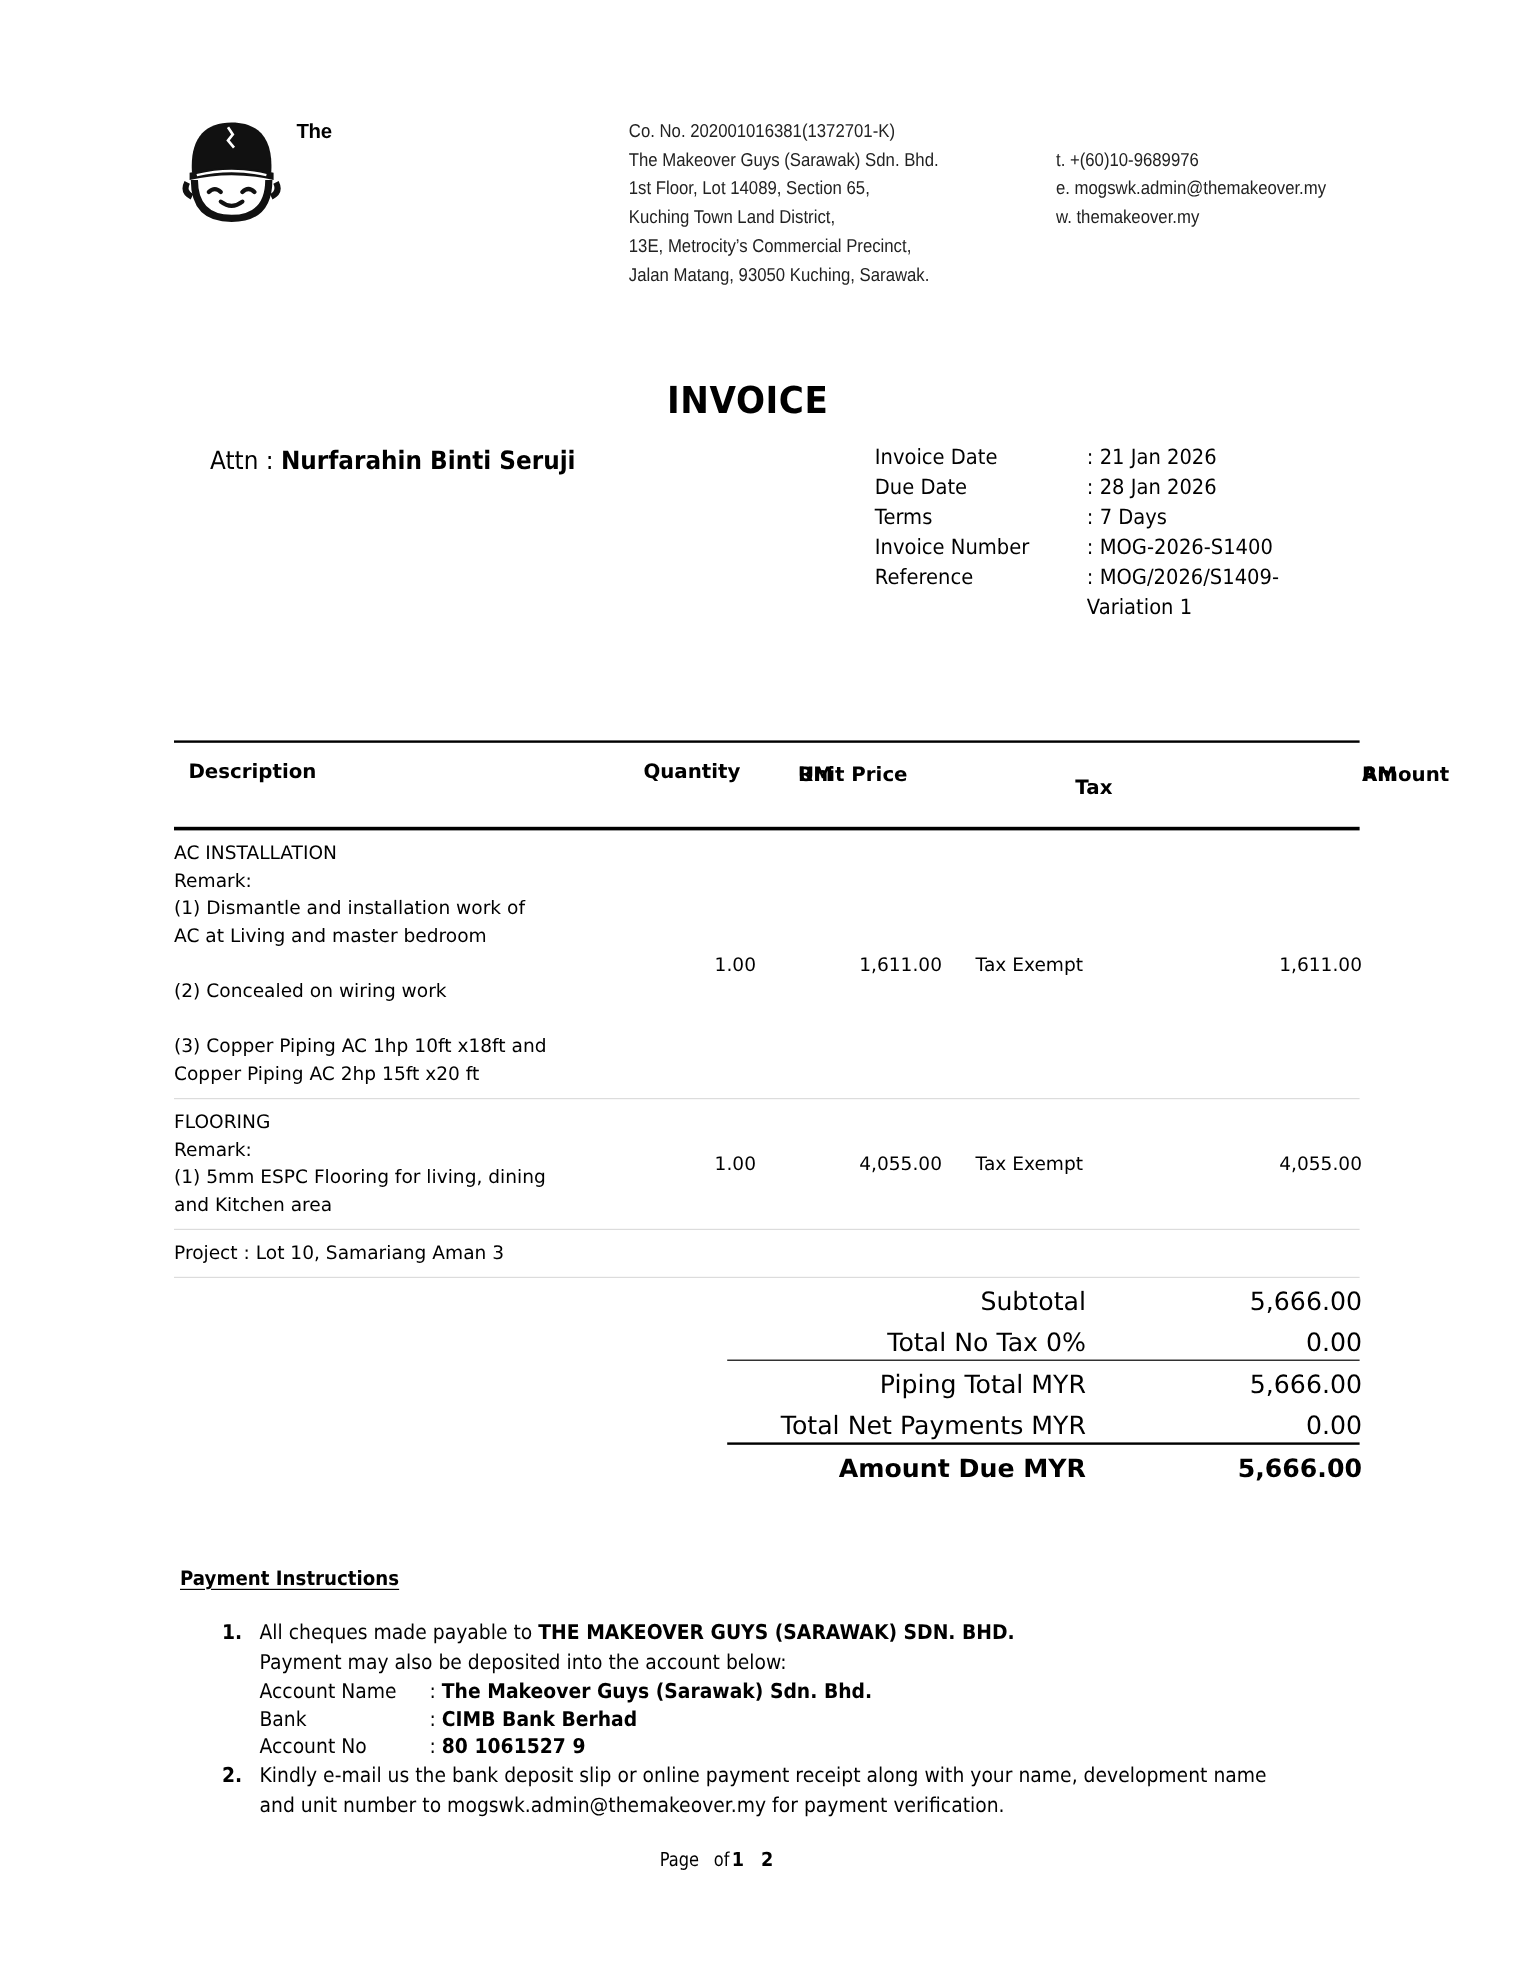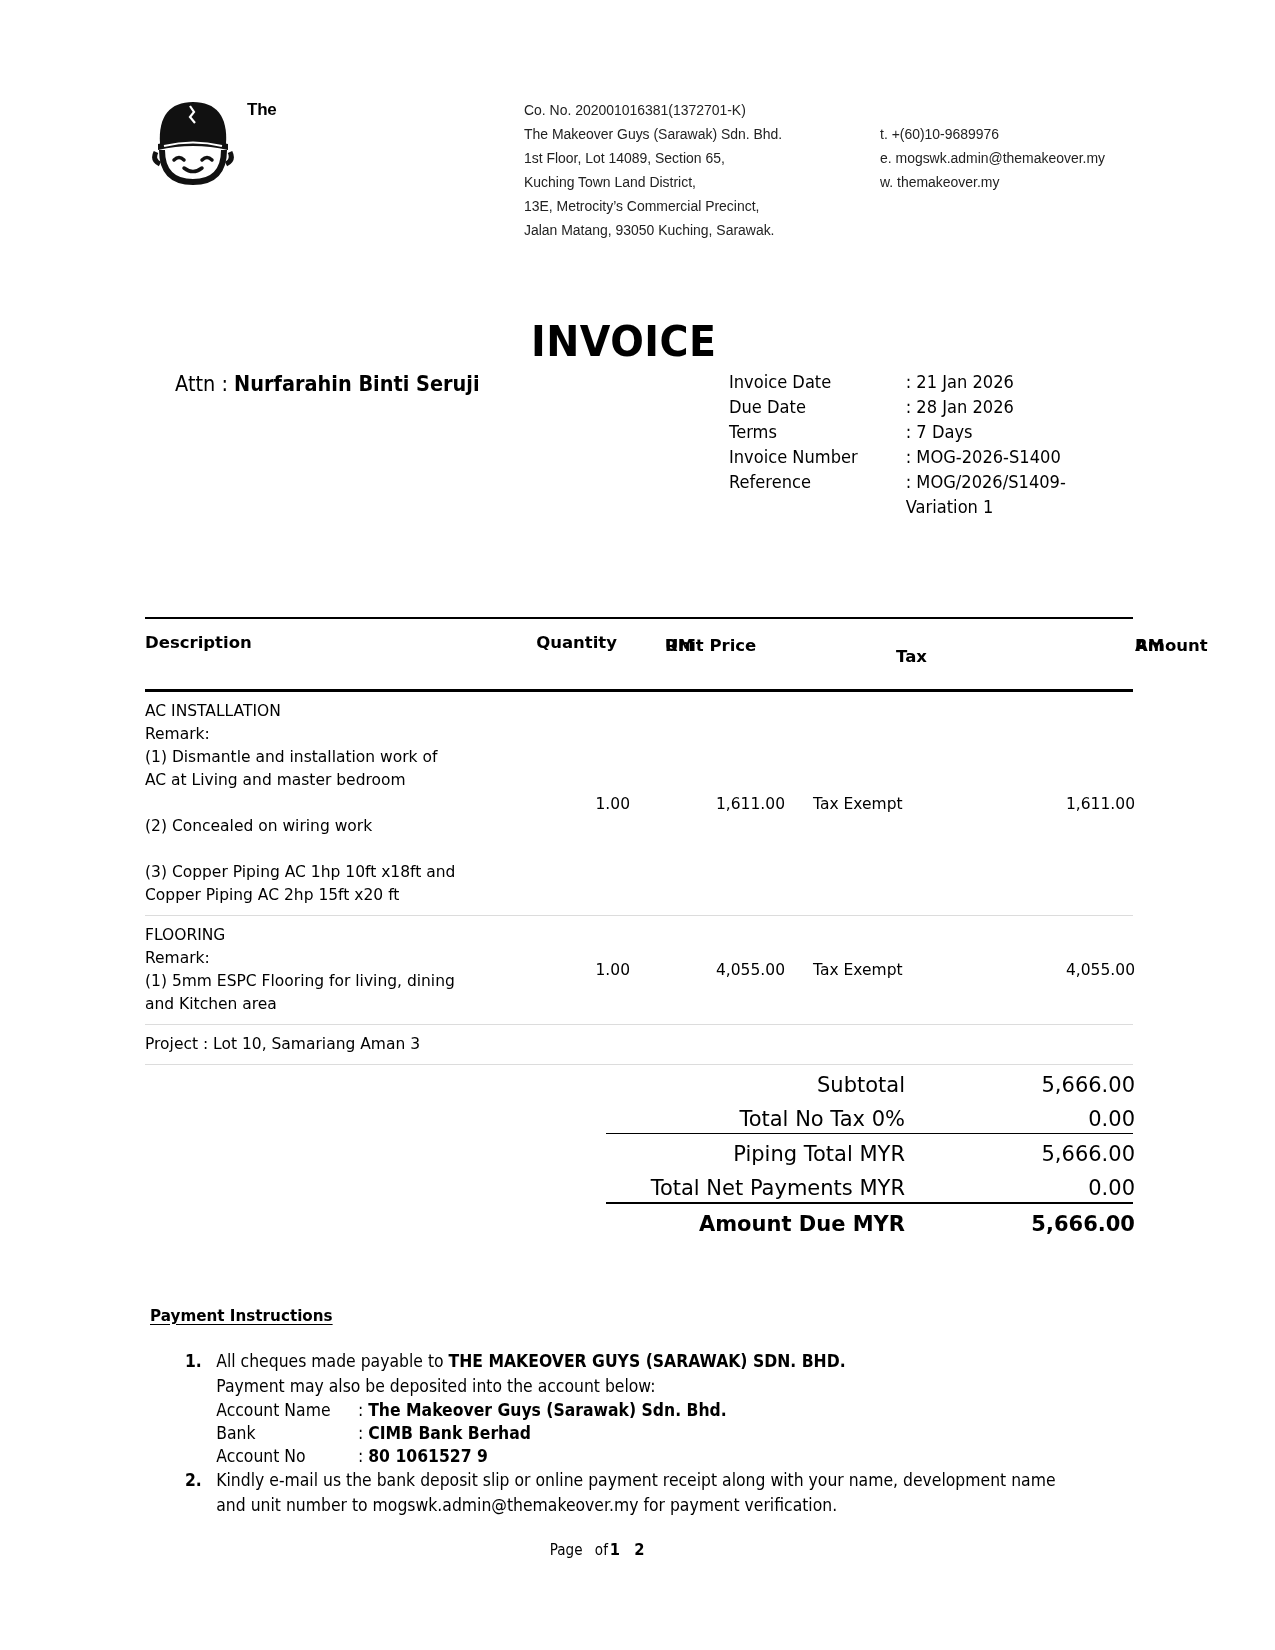--- a/index.html
+++ b/index.html
@@ -12,36 +12,36 @@
   
   .logo { left: 150px; top: 96px; width: 300px; height: 100px; }
   .logo svg { position: absolute; left: 0; top: 0; }
   .logo-the { position: absolute; left: 97px; top: 4px; font-weight: 700; font-size: 17px; letter-spacing: -0.2px; }
   .logo-name { position: absolute; left: 95px; top: 16px; font-weight: 700; font-size: 38px; line-height: 32px; letter-spacing: -1px; }
 
   .company { left: 524px; top: 98px; font-family: "Liberation Sans Narrow", "Liberation Sans", sans-serif; font-size: 15.5px; line-height: 24px; color: #222; transform: scaleX(0.9); transform-origin: left top; }
   .contact { left: 880px; top: 122px; font-size: 15.5px; line-height: 24px; color: #222; transform: scaleX(0.9); transform-origin: left top; }
 
   
-  .title { left: 0; width: 1275px; top: 316px; text-align: center; font-weight: 700; font-size: 43px; font-family: "DejaVu Sans", sans-serif; letter-spacing: 0.5px; }
+  .title { left: 0; width: 1275px; top: 316px; text-align: center; font-weight: 700; font-size: 31px; font-family: "DejaVu Sans", sans-serif; letter-spacing: 0.5px; }
   .title span { display: inline-block; transform: translateX(-14px) scaleX(0.92); }
   .attn { left: 175px; top: 372px; font-size: 21px; font-family: "DejaVu Sans", sans-serif; transform: scaleX(0.92); transform-origin: left top; }
   .attn b { font-weight: 700; }
 
   .meta { left: 729px; top: 370px; font-family: "DejaVu Sans", sans-serif; font-size: 17.5px; line-height: 25px; transform: scaleX(0.93); transform-origin: left top; }
   .meta-row { display: flex; }
   .meta-label { width: 190px; }
   .meta-value { width: 190px; }
 
   
   .table { left: 145px; top: 617px; width: 988px; font-family: "DejaVu Sans", sans-serif; font-size: 15.5px; }
   .rule-top { border-top: 2px solid #000; }
   .thead { position: relative; height: 70px; border-bottom: 3px solid #000; font-weight: 700; font-size: 16.5px; }
   .thead div { position: absolute; }
-  .th-desc { left: 0; top: 14px; }
+  .th-desc { left: 12px; top: 14px; }
   .th-qty { left: 372px; top: 14px; width: 100px; text-align: right; }
   .th-price { left: 520px; top: 14px; width: 120px; text-align: right; line-height: 26px; }
   .th-tax { left: 652px; top: 28px; width: 130px; text-align: right; }
   .th-amount { right: -2px; top: 14px; text-align: right; line-height: 26px; }
 
   .row { position: relative; border-bottom: 1.5px solid #dcdcdc; }
   .row .desc { padding: 8px 0 8px 0; line-height: 23px; white-space: pre-line; width: 330px; }
   .row .qty, .row .price, .row .tax, .row .amt { position: absolute; top: 50%; transform: translateY(-50%); }
   .row .qty { left: 385px; width: 100px; text-align: right; }
   .row .price { left: 520px; width: 120px; text-align: right; }

